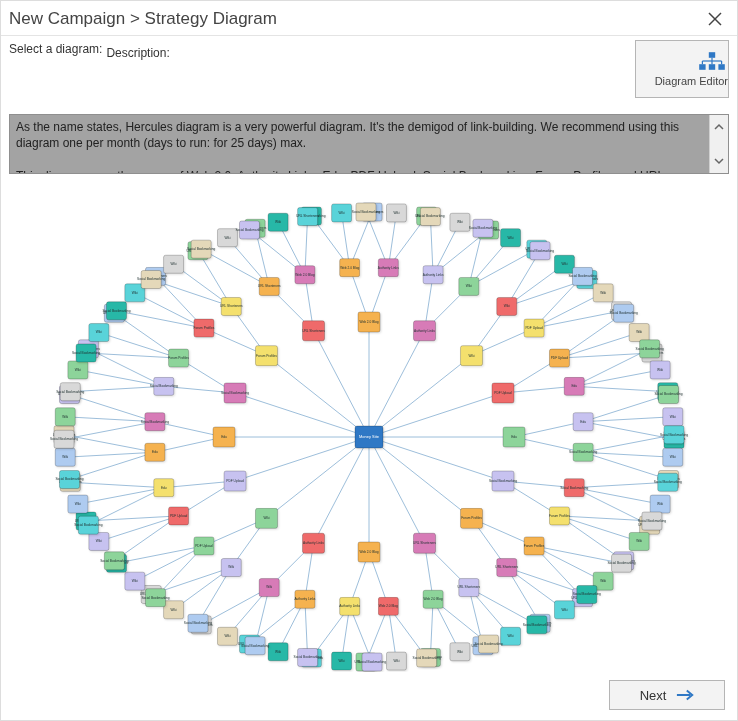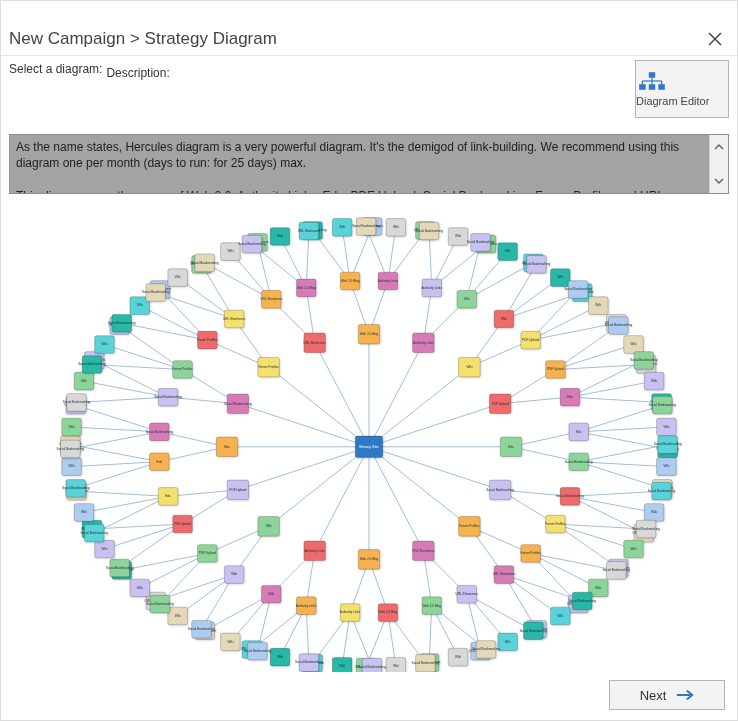--- a/index.html
+++ b/index.html
@@ -19,21 +19,20 @@
     border: 1px solid #ddd;
     display: flex;
     flex-direction: column;
   }
   .header {
     display: flex;
     align-items: center;
     justify-content: space-between;
     padding: 8px 12px 6px 8px;
     border-bottom: 1px solid #e4e4e4;
-    margin-top: 20px;
   }
   .header .title {
     font-size: 17px;
     color: #444;
   }
   .header .close {
     width: 20px;
     height: 20px;
     display: flex;
     align-items: center;
@@ -80,21 +79,21 @@
   }
   .select .chev svg { width: 10px; height: 10px; }
 
   .editor-btn {
     width: 92px;
     height: 56px;
     border: 1px solid #b5b5b5;
     background: #f3f3f3;
     display: flex;
     flex-direction: column;
-    align-items: flex-start;
+    align-items: flex-end;
     justify-content: center;
     gap: 4px;
     cursor: pointer;
     font-size: 11px;
     color: #444;
     margin-top: -2px;
   }
   .editor-btn svg { width: 32px; height: 20px; }
 
   .desc-box {

